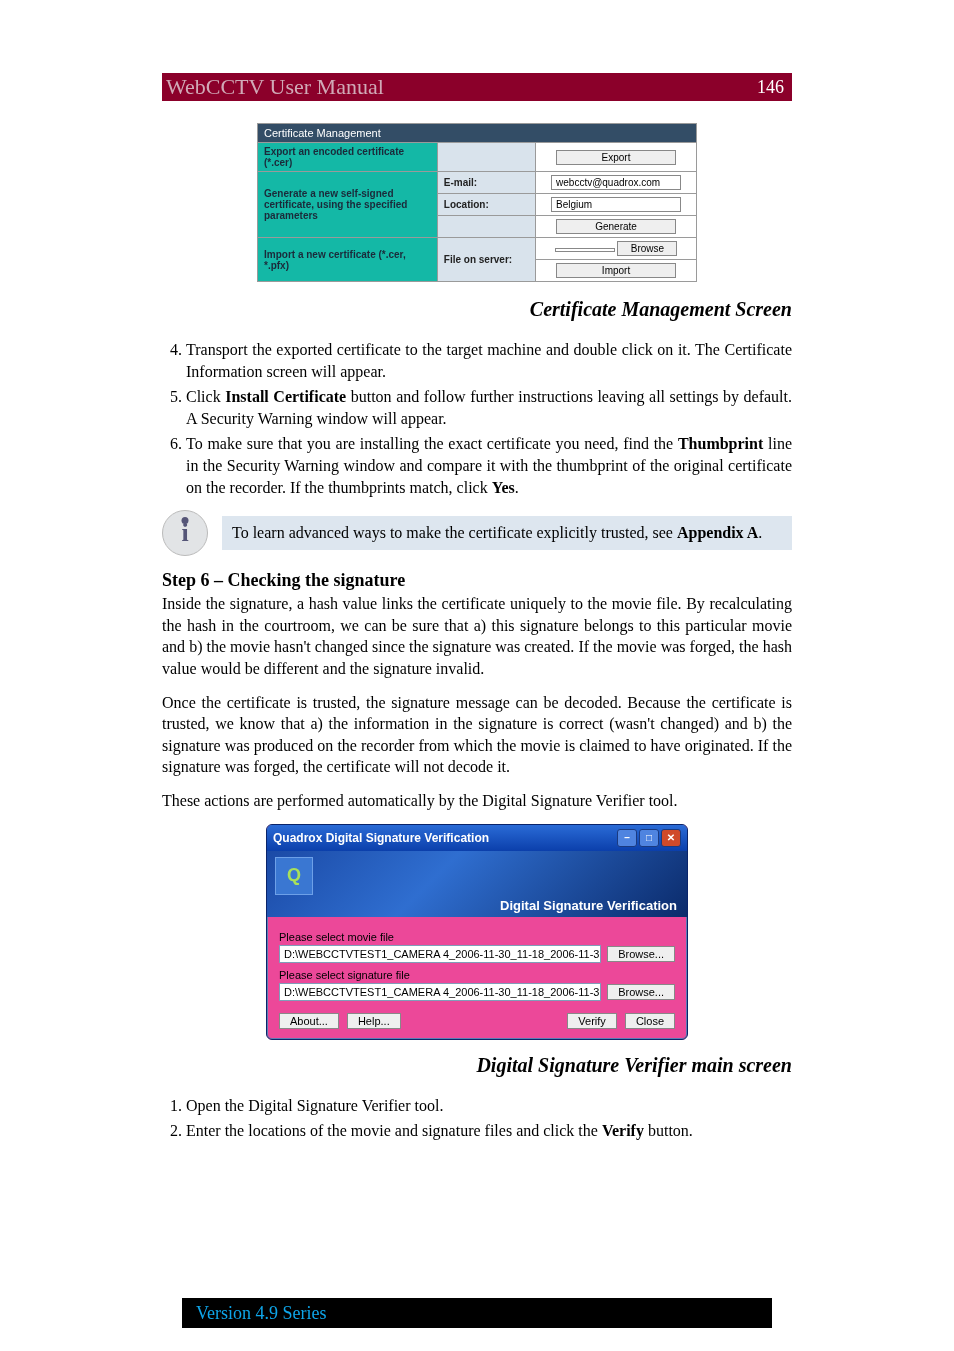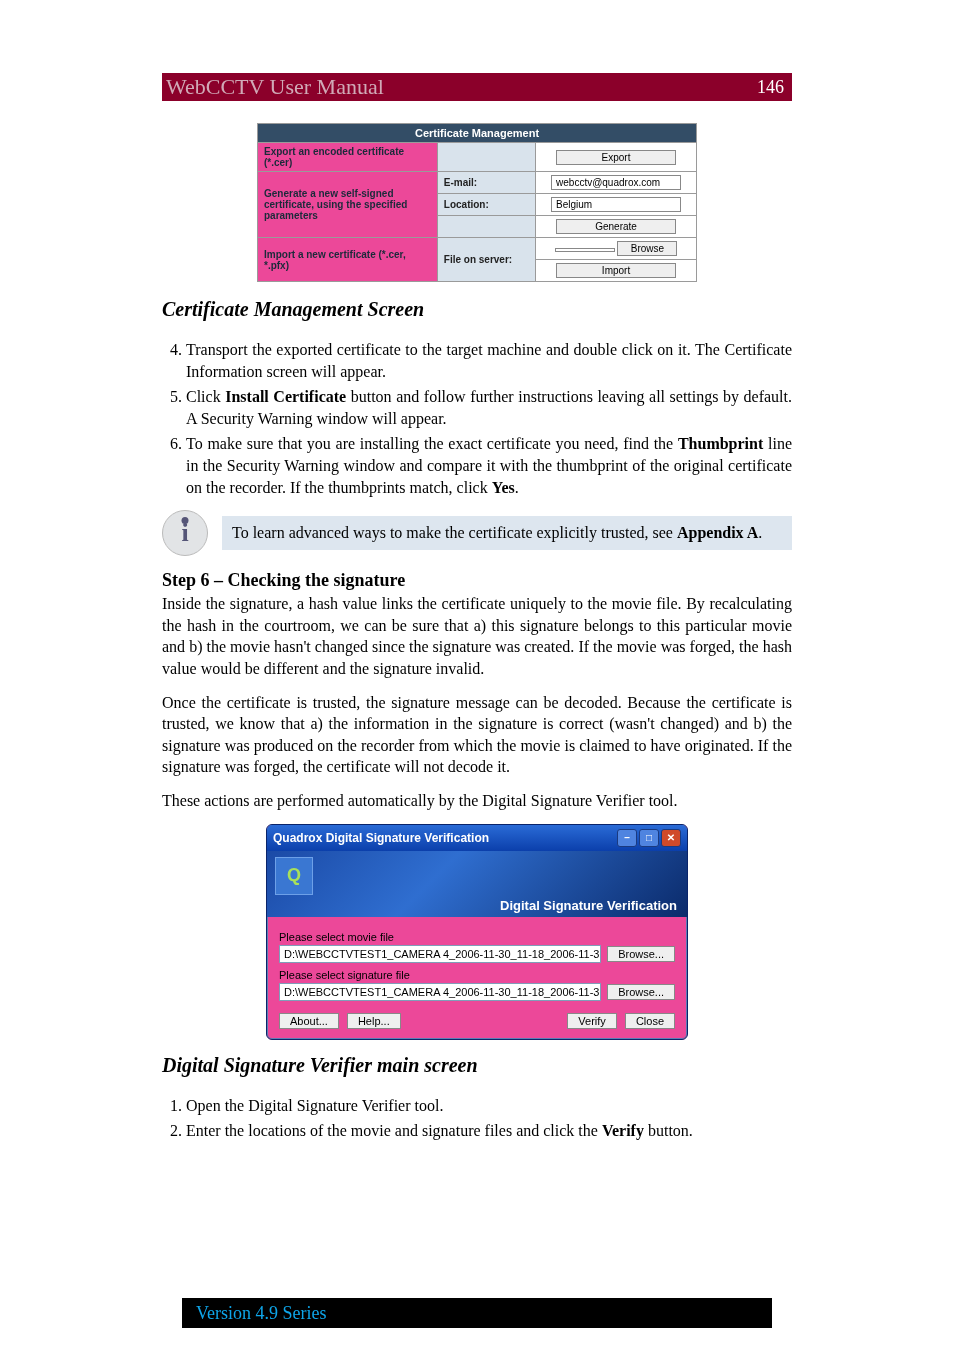--- a/index.html
+++ b/index.html
@@ -56,28 +56,28 @@
     font-size: 10px;
     border-collapse: collapse;
   }
   .cert-table td, .cert-table th {
     border: 1px solid #9a9a9a;
     padding: 3px 6px;
     vertical-align: middle;
   }
   .cert-title {
     background: #334d66;
-    text-align: center;
+    text-align: left;
     color: #fff;
-    font-weight: bold;
+    font-weight: normal;
     padding: 4px;
     font-size: 11px;
   }
   .cert-row-head {
-    background: #ec4899;
+    background: #14b8a6;
     color: #1b2a3a;
     font-weight: bold;
     width: 180px;
   }
   .cert-midcol {
     background: #d9e3ec;
     font-weight: bold;
     width: 90px;
     color:#222;
   }
@@ -102,21 +102,21 @@
     min-width: 120px;
     padding: 1px 4px;
     border: 1px solid #888;
     background:#fff;
     font-size:10px;
     font-family: Tahoma, Arial, sans-serif;
     text-align:left;
   }
 
   .caption {
-    text-align: left;
+    text-align: right;
     font-style: italic;
     font-weight: bold;
     font-size: 20px;
     margin: 6px 0 18px 0;
   }
 
   ol.numlist {
     margin: 0 0 12px 0;
     padding-left: 24px;
     font-size: 16px;

